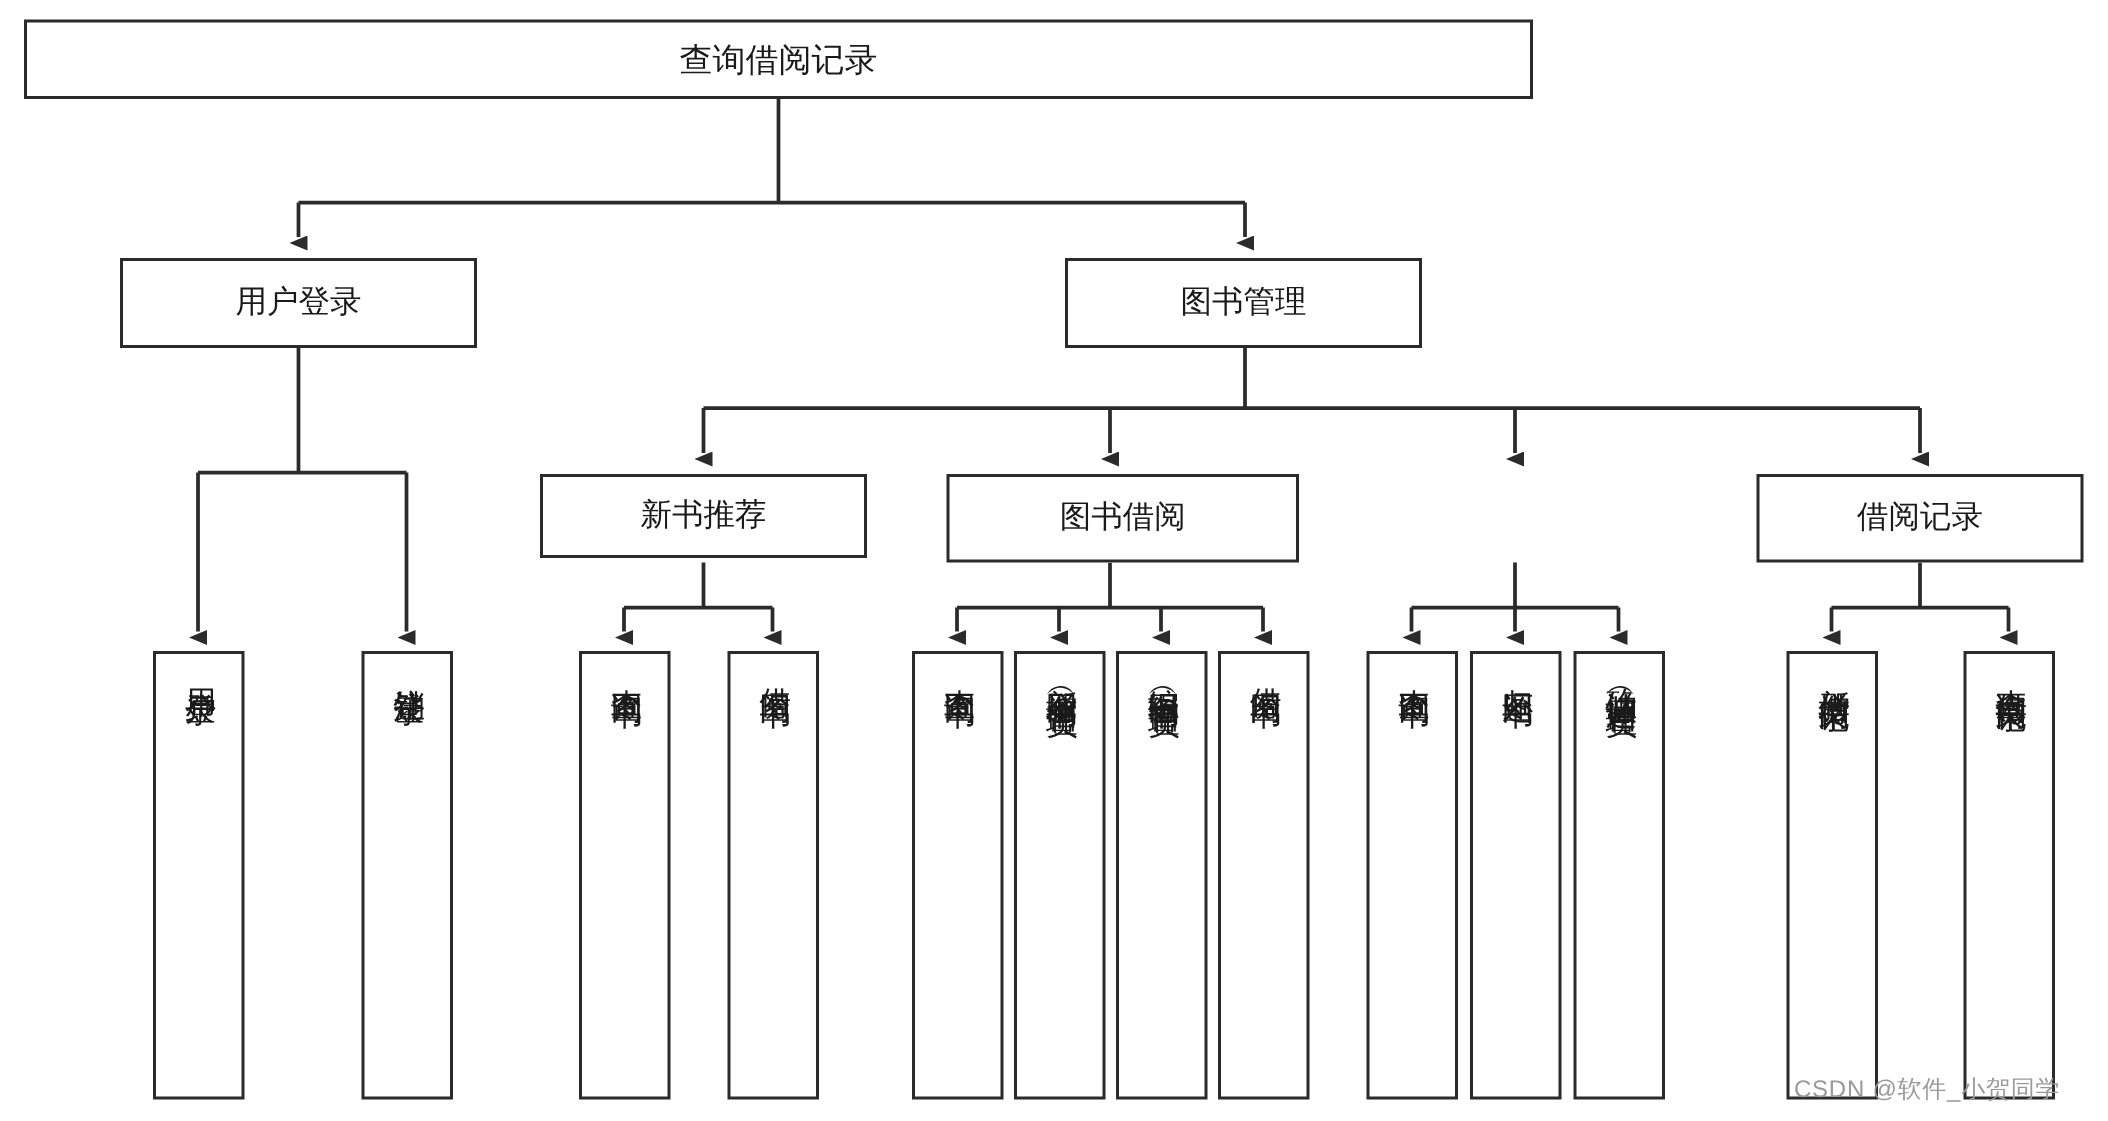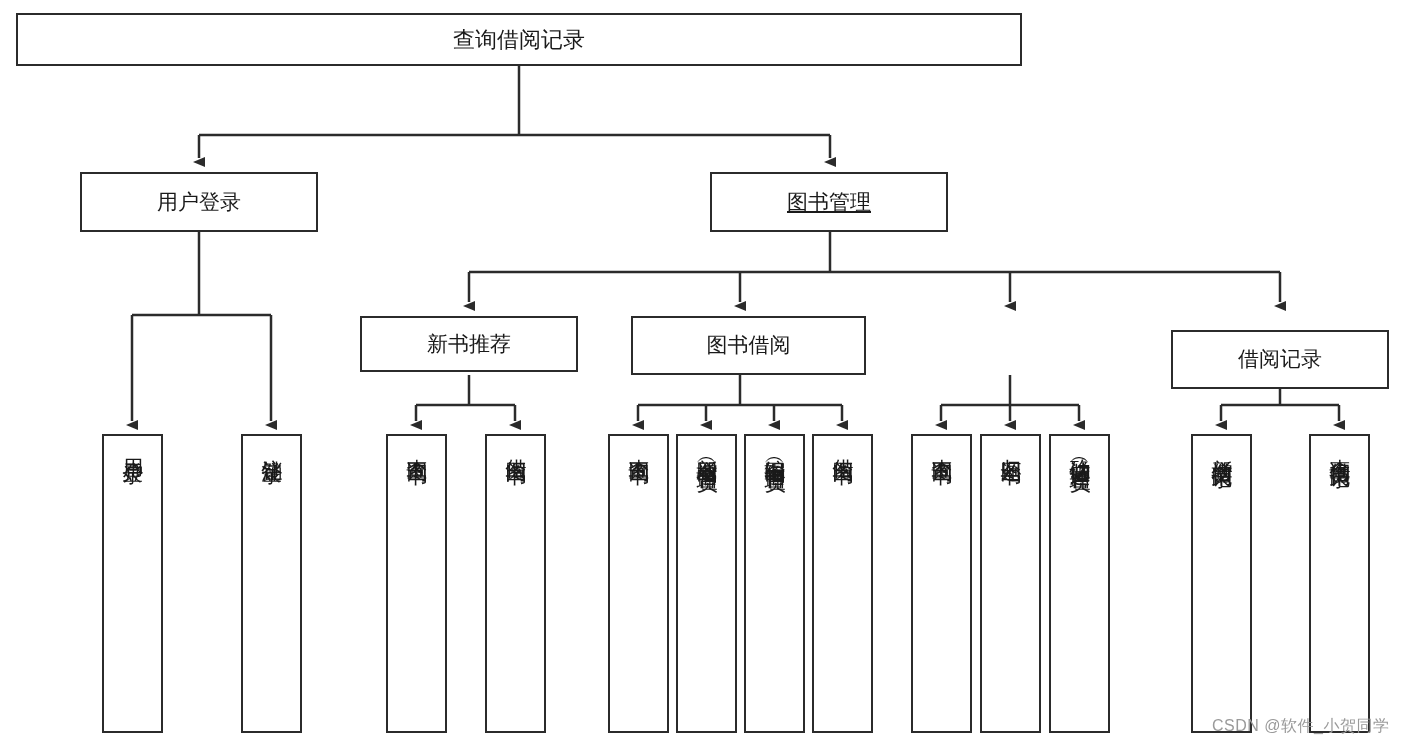--- a/index.html
+++ b/index.html
@@ -121,31 +121,31 @@
     </g>
   </svg>
 
   <div class="node horiz root" style="left:16px; top:13px; width:1006px; height:53px;">
     <span class="label">查询借阅记录</span>
   </div>
 
   <div class="node horiz" style="left:80px; top:172px; width:238px; height:60px;">
     <span class="label">用户登录</span>
   </div>
-  <div class="node horiz" style="left:710px; top:172px; width:238px; height:60px;text-decoration:underline;">
+  <div class="node horiz" style="left:710px; top:172px; width:238px; height:60px;">
     <span class="label">图书管理</span>
   </div>
 
   <div class="node horiz" style="left:360px; top:316px; width:218px; height:56px;">
     <span class="label">新书推荐</span>
   </div>
   <div class="node horiz" style="left:631px; top:316px; width:235px; height:59px;">
     <span class="label">图书借阅</span>
   </div>
-  <div class="node horiz" style="left:1171px; top:316px; width:218px; height:59px;margin-top:14px;">
+  <div class="node horiz" style="left:1171px; top:316px; width:218px; height:59px;">
     <span class="label">借阅记录</span>
   </div>
 
   <div class="node vert" style="left:102px; top:434px; width:61px; height:299px;">
     <span class="label">用户登录</span>
   </div>
   <div class="node vert" style="left:241px; top:434px; width:61px; height:299px;">
     <span class="label">注销登录</span>
   </div>
 
@@ -179,15 +179,15 @@
     <span class="label">确认归还（管理员）</span>
   </div>
 
   <div class="node vert" style="left:1191px; top:434px; width:61px; height:299px;">
     <span class="label">新增借阅记录</span>
   </div>
   <div class="node vert" style="left:1309px; top:434px; width:61px; height:299px;">
     <span class="label">查询借阅记录</span>
   </div>
 
-  <div class="watermark" style="left:1196px; top:716px;margin-left:16px;">CSDN @软件_小贺同学</div>
+  <div class="watermark" style="left:1196px; top:716px;">CSDN @软件_小贺同学</div>
 
 </div>
 
 </body></html>

